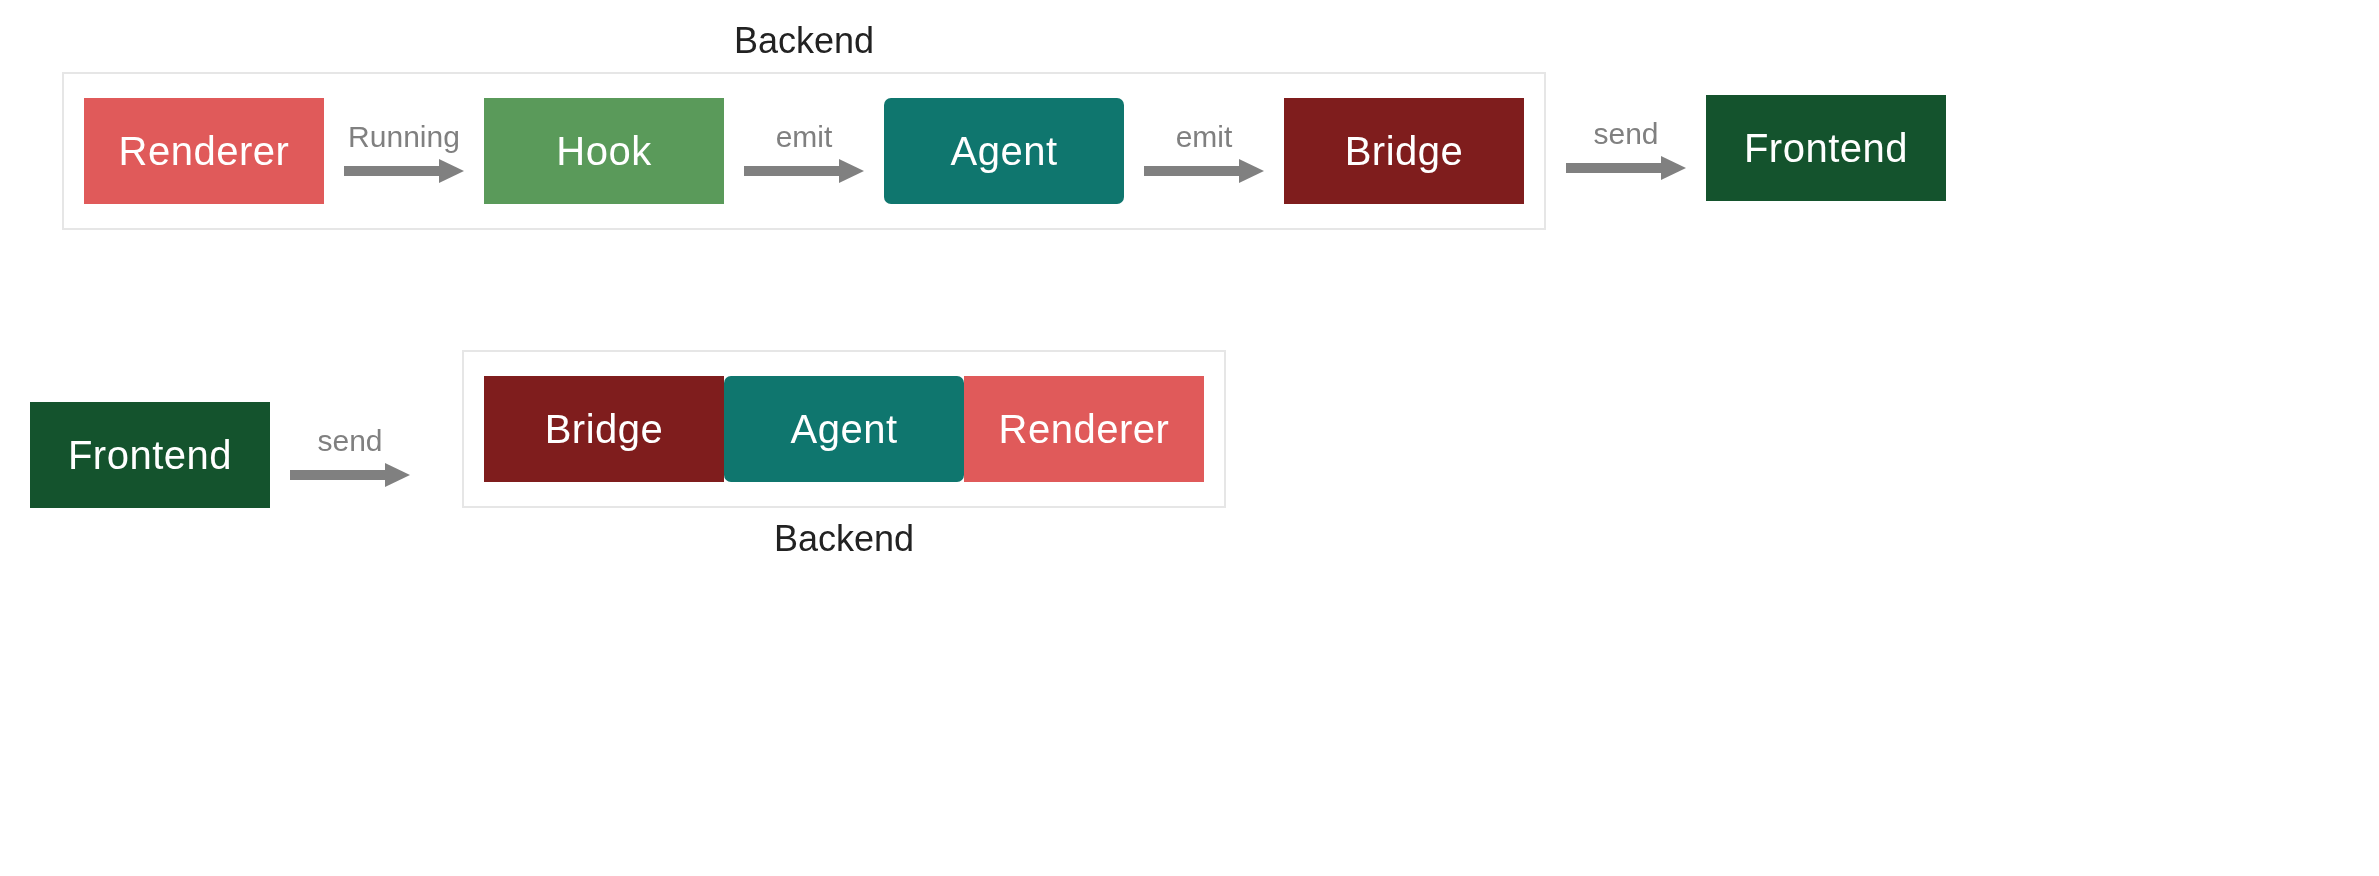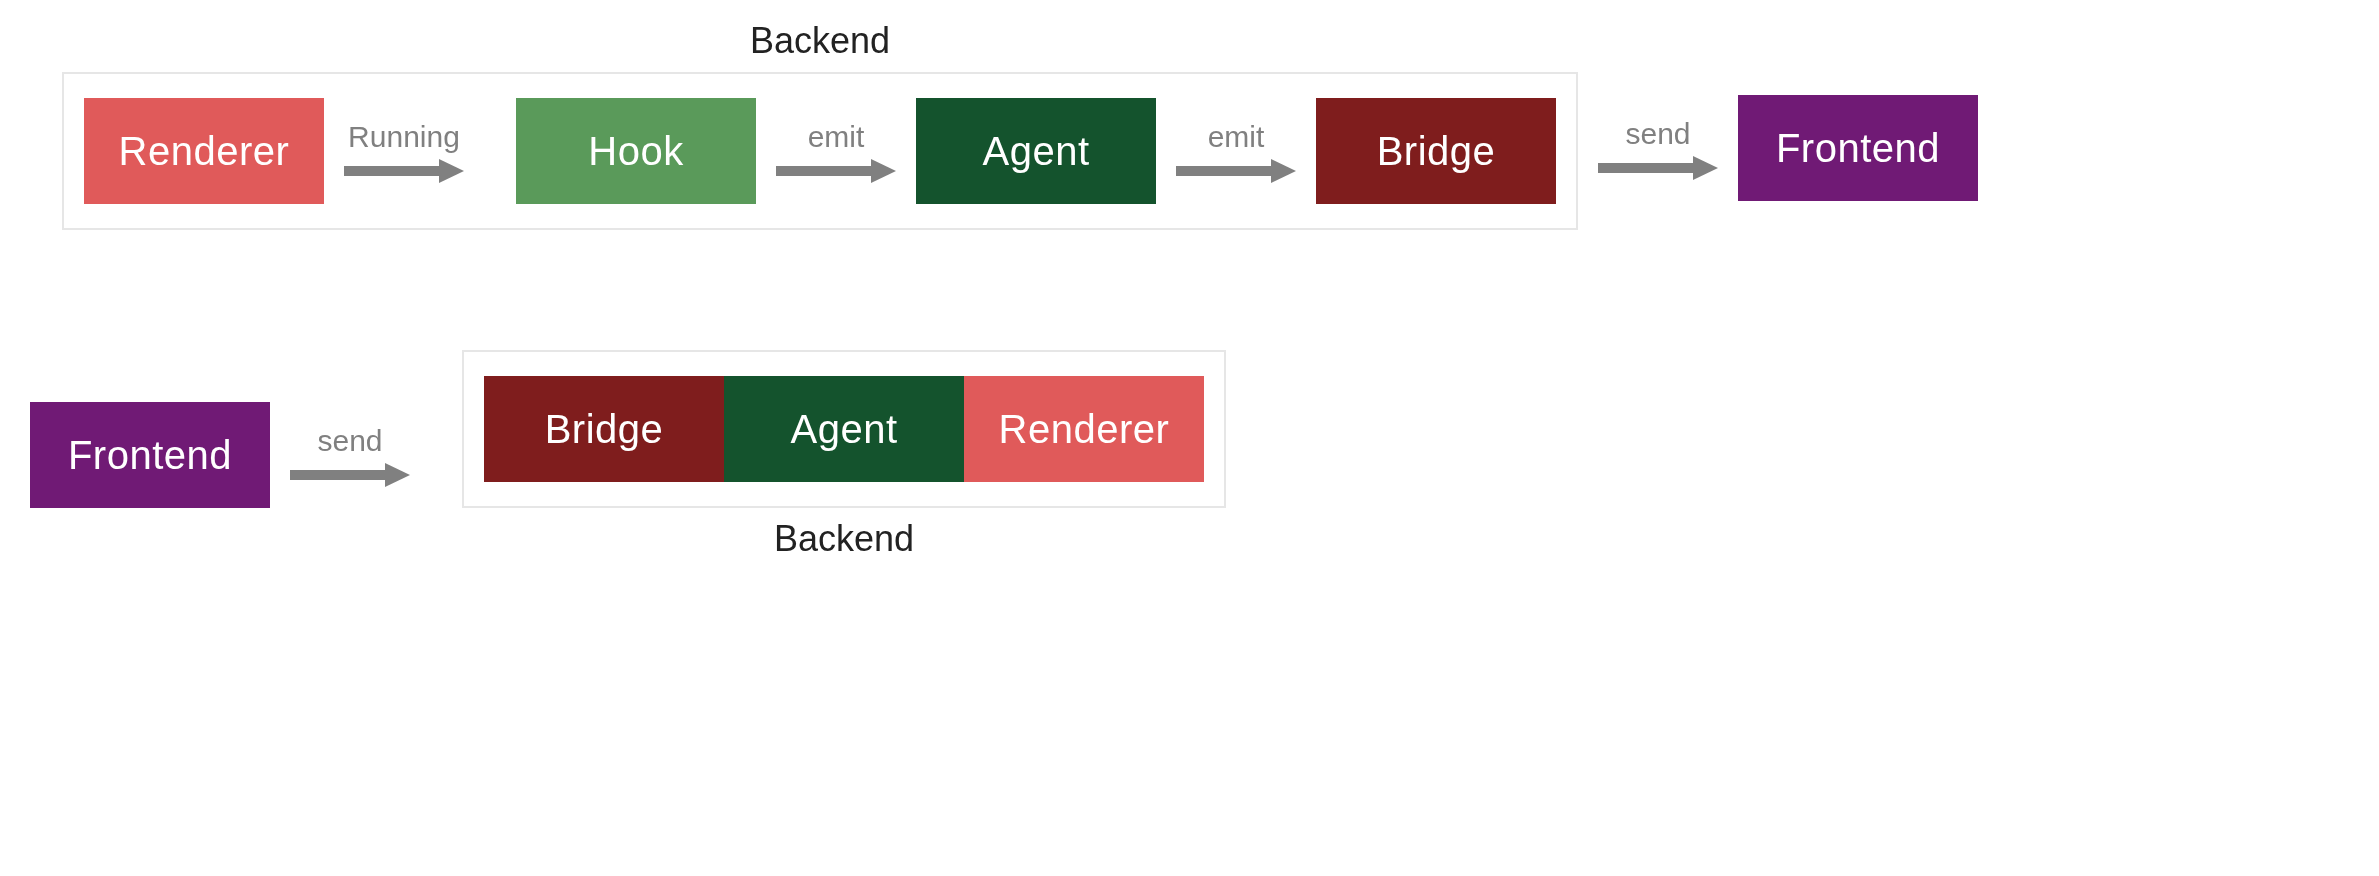--- a/index.html
+++ b/index.html
@@ -47,24 +47,24 @@
     display: flex;
     align-items: center;
     justify-content: center;
     color: #fff;
     font-size: 40px;
     font-weight: 300;
     letter-spacing: 0.5px;
     flex-shrink: 0;
   }
   .node.renderer { background: #e05a5a; }
-  .node.hook     { background: #5a9a5a; margin-left: 32px; }
-  .node.agent    { background: #14532d; }
+  .node.hook     { background: #5a9a5a; }
+  .node.agent    { background: #0f766e; border-radius: 7px; }
   .node.bridge   { background: #7f1d1d; }
-  .node.frontend { background: #701a75; }
+  .node.frontend { background: #14532d; }
   .arrow-cell {
     display: flex;
     flex-direction: column;
     align-items: center;
     justify-content: center;
     width: 160px;
     flex-shrink: 0;
   }
   .arrow-label {
     font-size: 30px;

